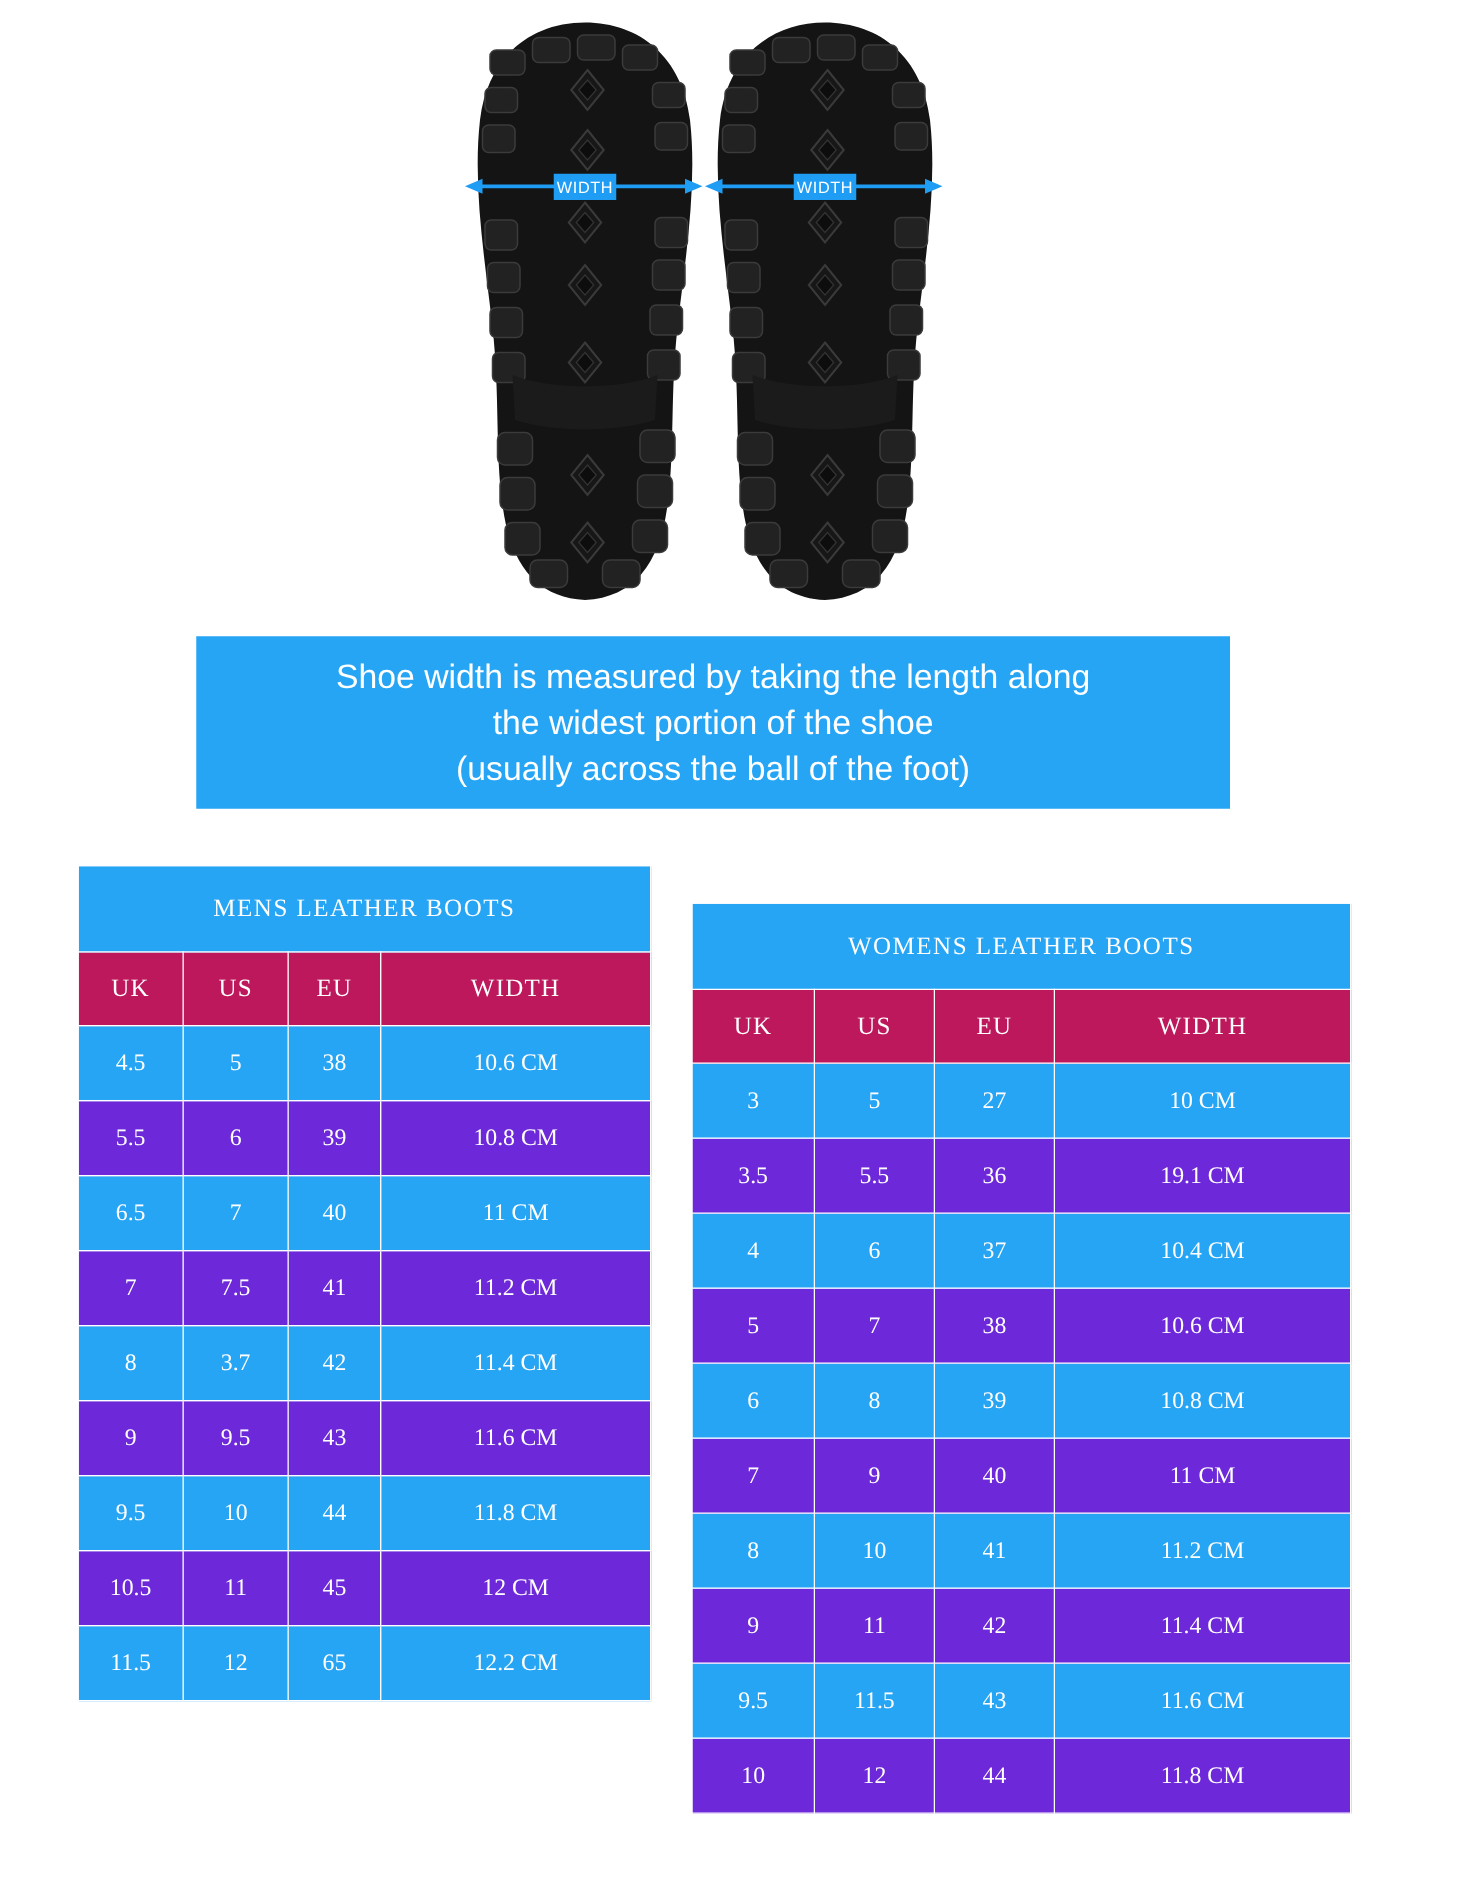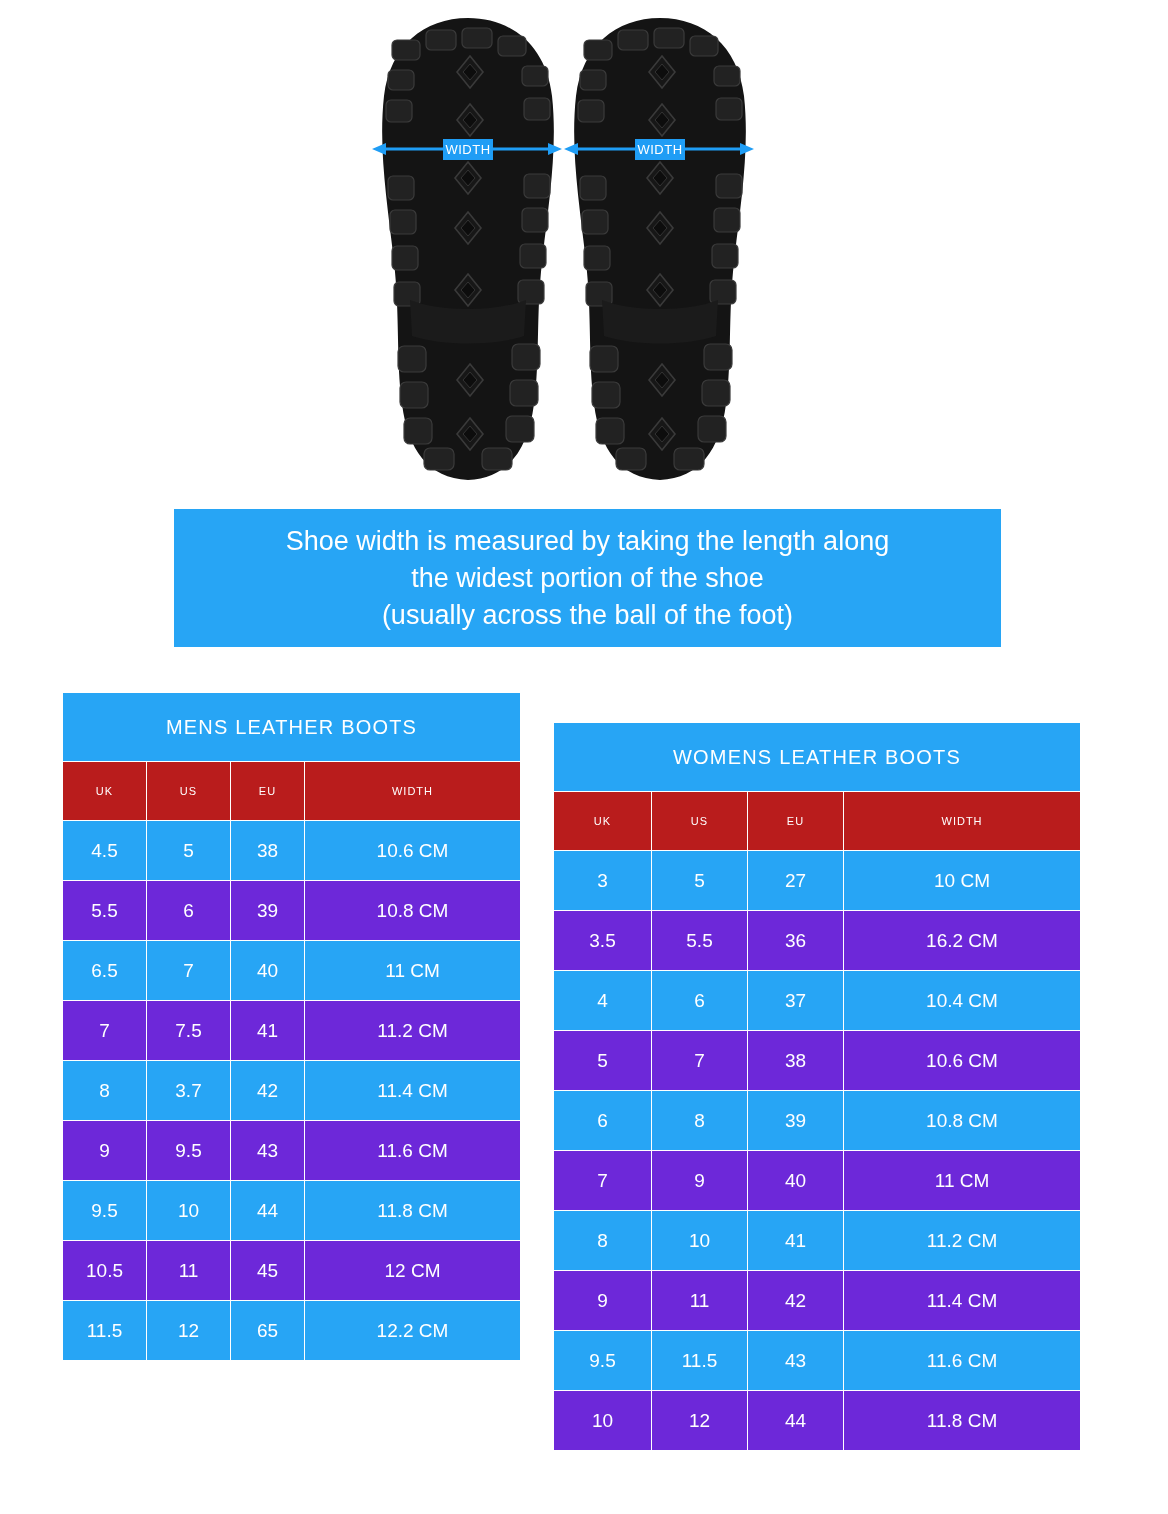--- a/index.html
+++ b/index.html
@@ -40,56 +40,56 @@
     position: absolute;
     left: 157px;
     top: 509px;
     width: 827px;
     height: 138px;
     background: #27a5f5;
     display: flex;
     align-items: center;
     justify-content: center;
     text-align: center;
-    margin-left: 17px;
   }
   .banner-text {
     font-size: 27px;
     line-height: 37px;
     color: #ffffff;
     font-weight: 400;
     padding: 0 12px;
   }
 
   
   .table {
     position: absolute;
     border-collapse: collapse;
     table-layout: fixed;
+    font-family: Liberation Serif, serif;
   }
   .table-mens  { left: 62px;  top: 692px;  width: 458px; }
   .table-womens{ left: 553px; top: 722px;  width: 527px; }
 
   .table th, .table td {
     border: 1px solid #ffffff;
     text-align: center;
     color: #ffffff;
     font-weight: 400;
   }
 
   .tbl-title {
     background: #27a5f5;
     font-size: 20px;
     letter-spacing: 1.2px;
     height: 68px;
     padding: 0;
   }
   .col-head {
-    background: #b91c1c;
-    font-size: 11px;
+    background: #be185d;
+    font-size: 20px;
     letter-spacing: 1px;
     height: 56px;
   }
   .row-dark td  { background: #27a5f5; }
   .row-light td { background: #6d28d9; }
   .table td.cell {
     height: 57px;
     font-size: 19px;
   }
   .cell-width { font-size: 19px; }
@@ -326,21 +326,21 @@
     <tr class="row-dark">
       <td class="cell">3</td>
       <td class="cell">5</td>
       <td class="cell">27</td>
       <td class="cell cell-width">10 CM</td>
     </tr>
     <tr class="row-light">
       <td class="cell">3.5</td>
       <td class="cell">5.5</td>
       <td class="cell">36</td>
-      <td class="cell cell-width">16.2 CM</td>
+      <td class="cell cell-width">19.1 CM</td>
     </tr>
     <tr class="row-dark">
       <td class="cell">4</td>
       <td class="cell">6</td>
       <td class="cell">37</td>
       <td class="cell cell-width">10.4 CM</td>
     </tr>
     <tr class="row-light">
       <td class="cell">5</td>
       <td class="cell">7</td>

